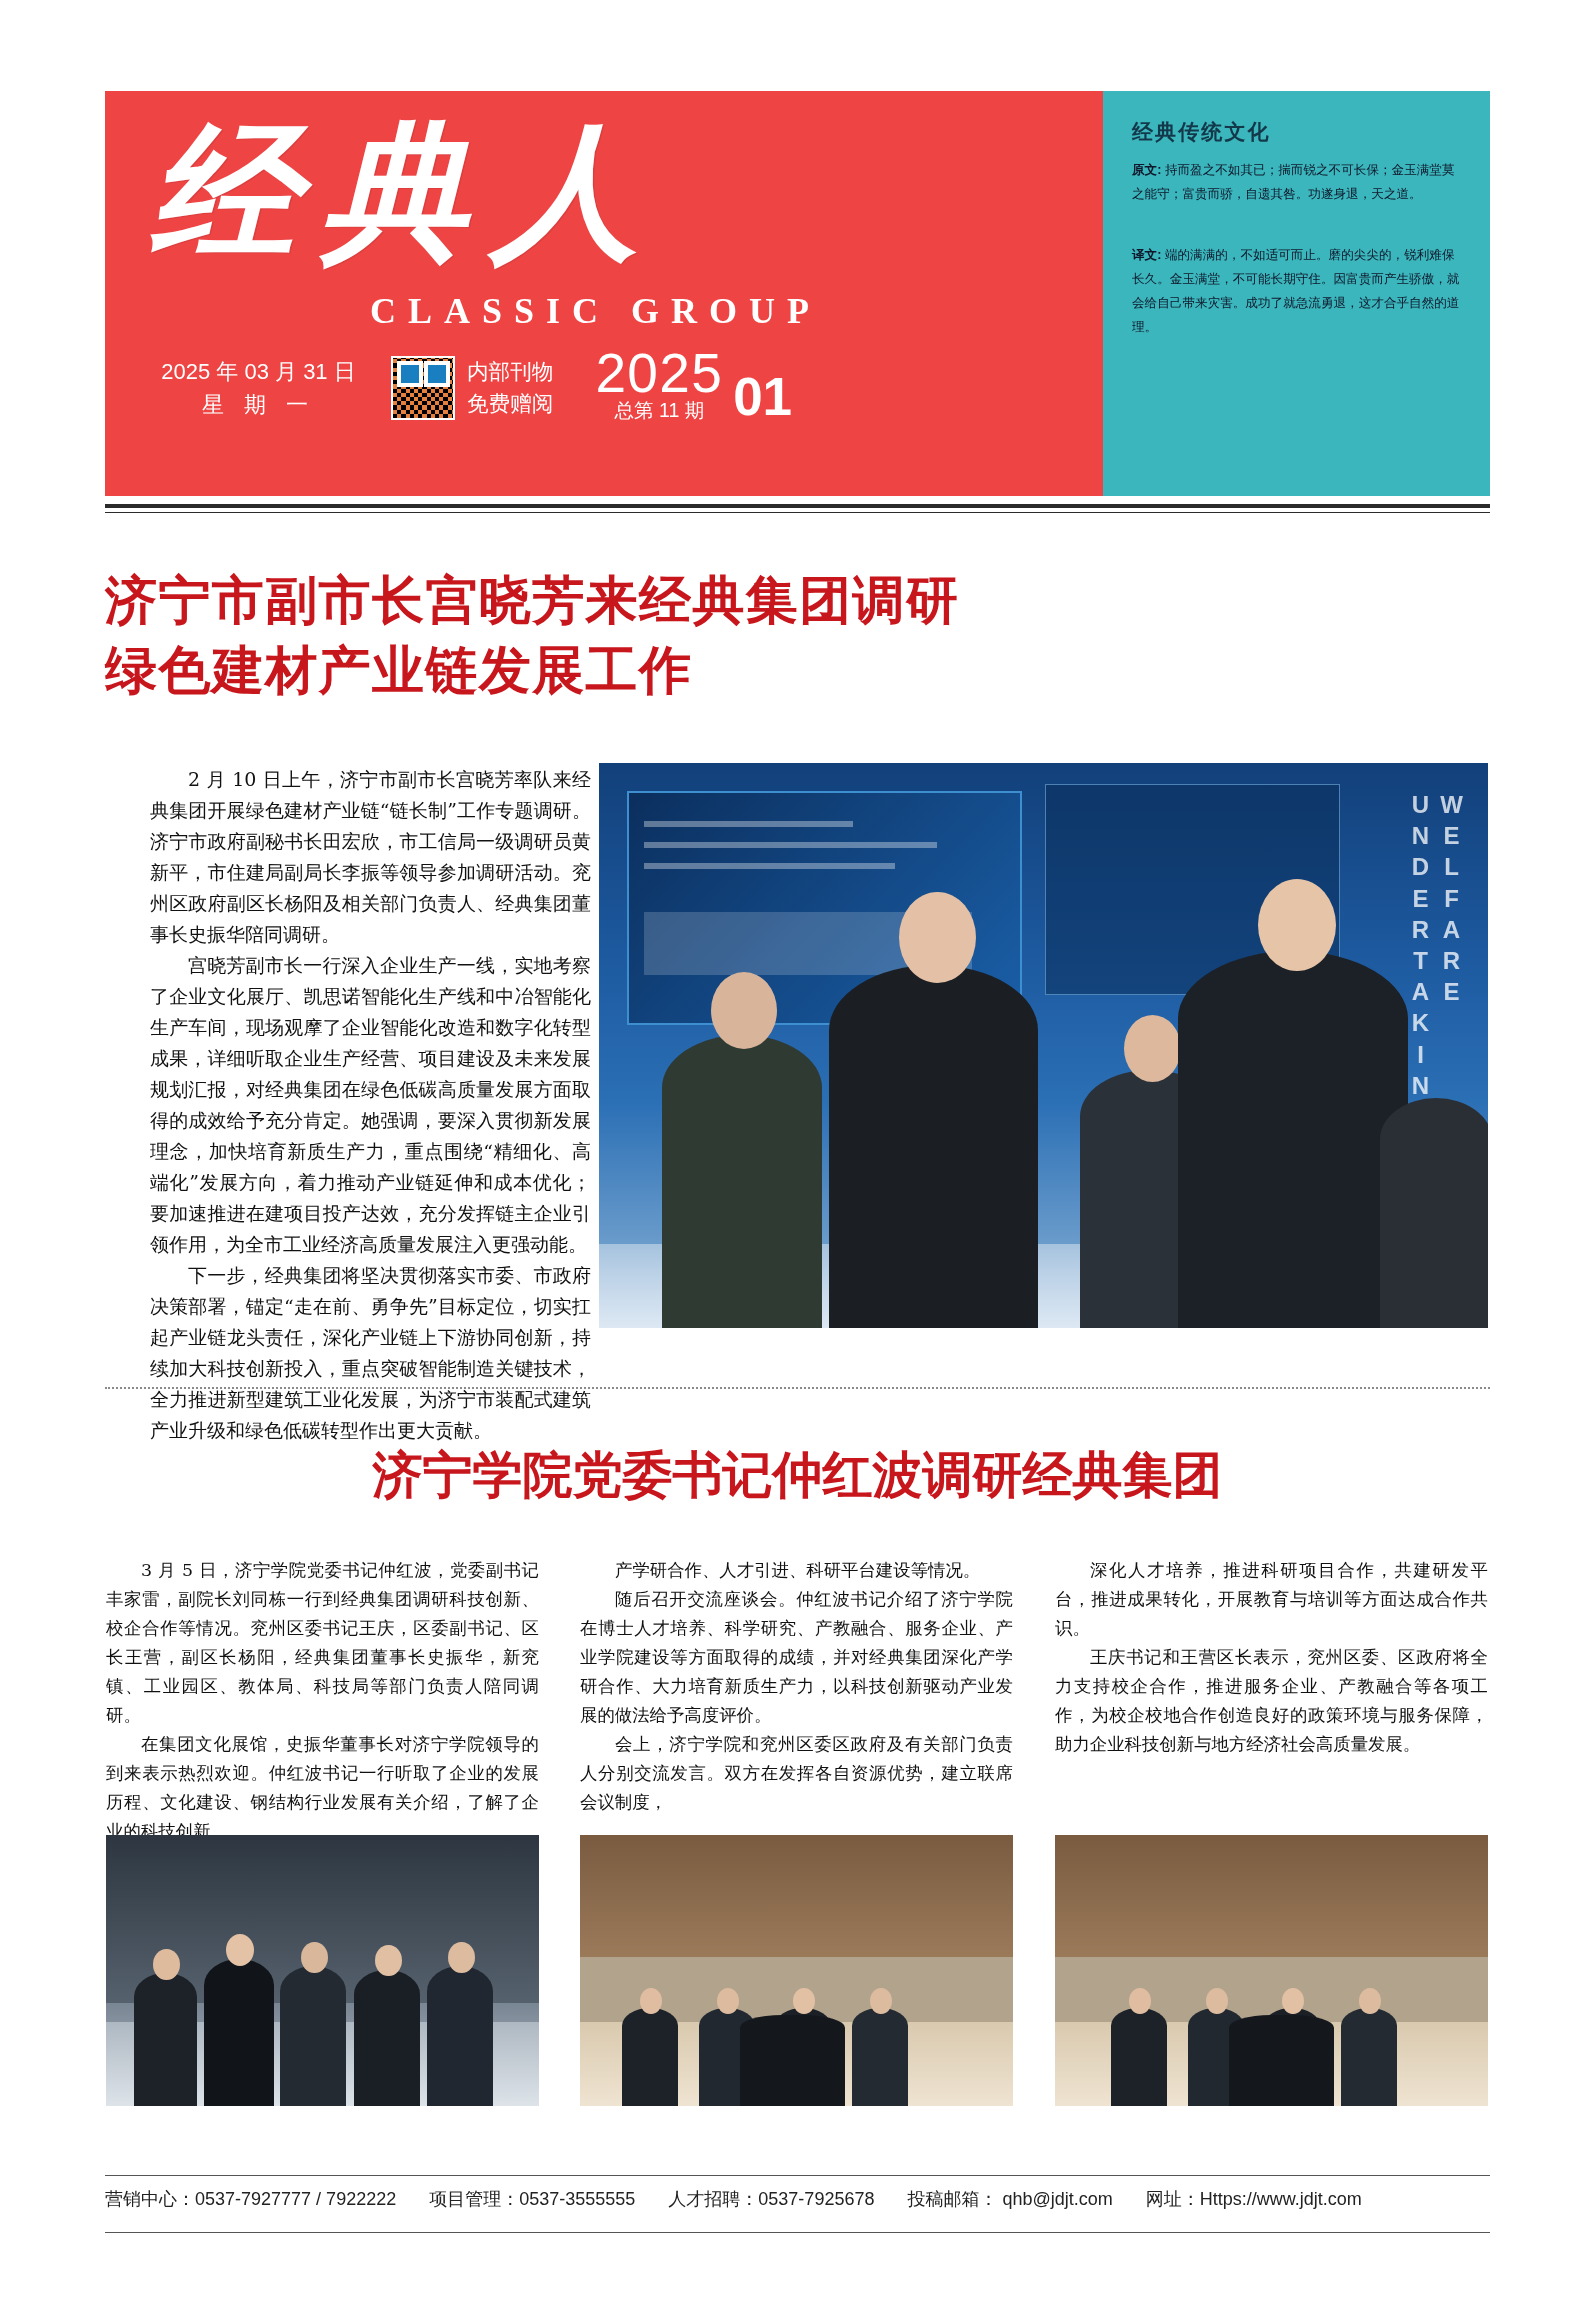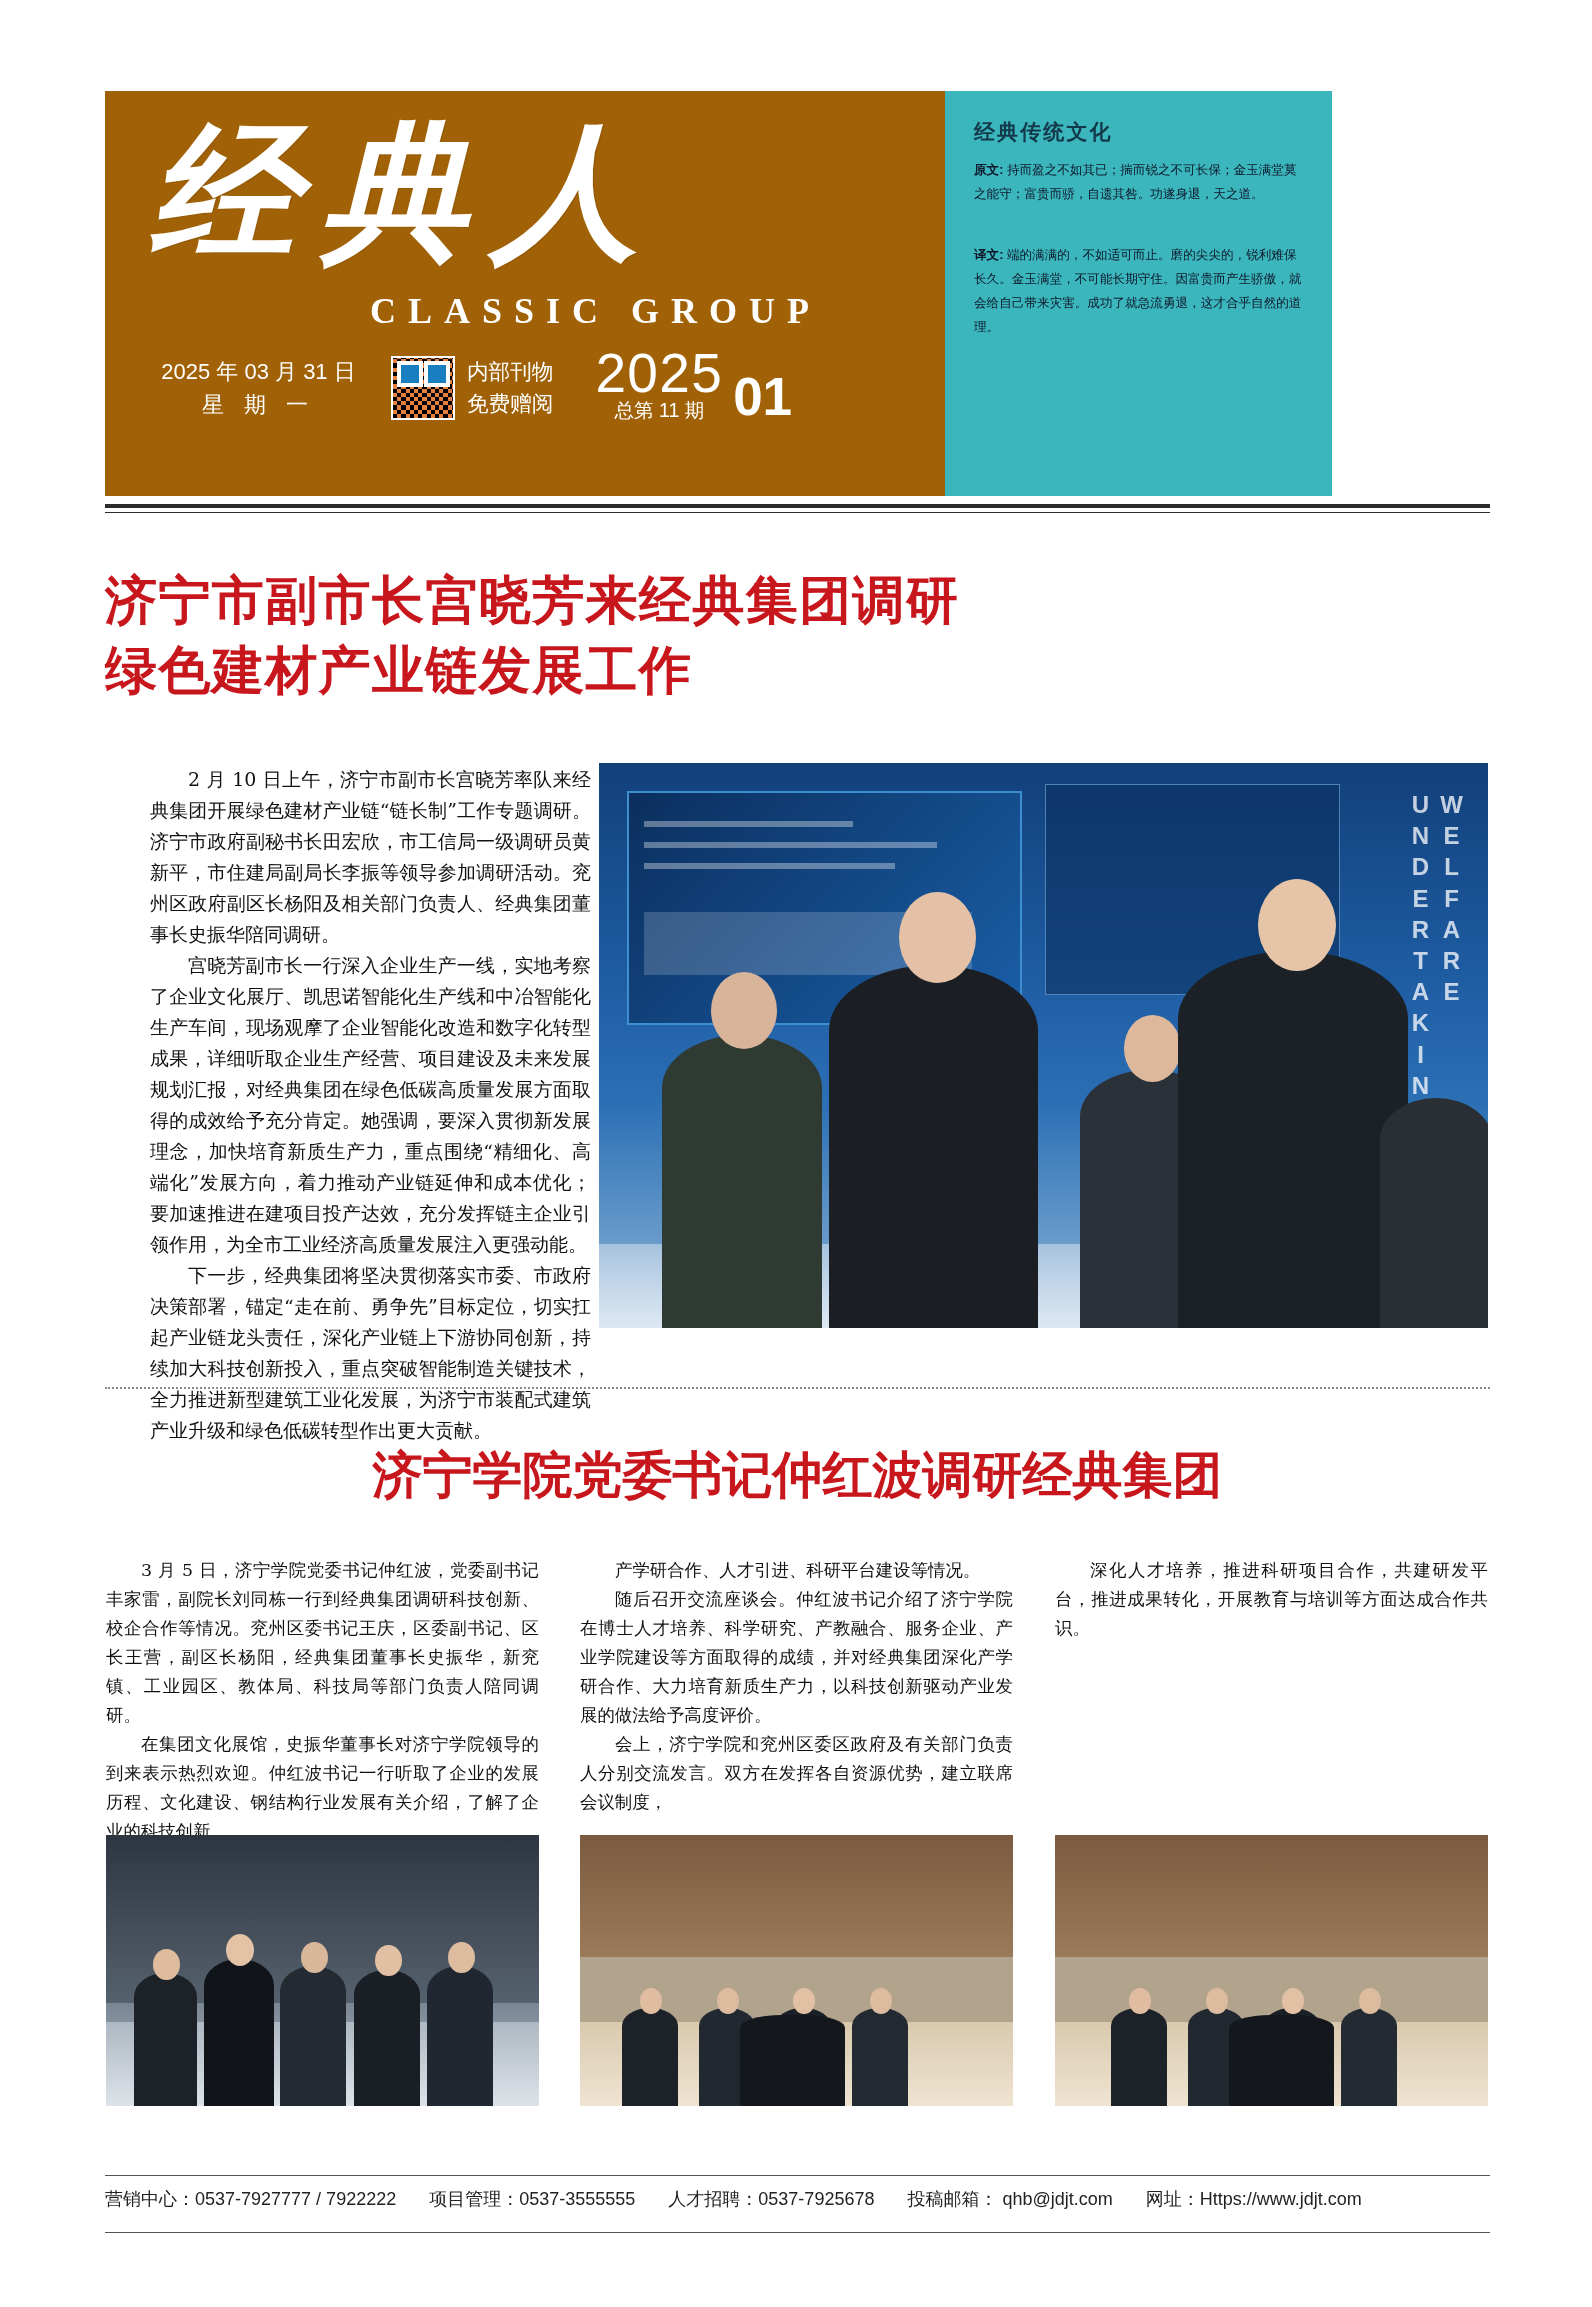--- a/index.html
+++ b/index.html
@@ -26,22 +26,22 @@
   
   .masthead {
     position: absolute;
     left: 105px;
     top: 91px;
     width: 1385px;
     height: 405px;
     display: flex;
   }
   .mast-left {
-    width: 840px;
-    background: #a16207;
+    width: 998px;
+    background: #ef4444;
     position: relative;
   }
   .mast-right {
     width: 387px;
     background: #3bb6bd;
     position: relative;
   }
   .logo-cn {
     position: absolute;
     left: 45px;
@@ -446,20 +446,21 @@
     <p>3 月 5 日，济宁学院党委书记仲红波，党委副书记丰家雷，副院长刘同栋一行到经典集团调研科技创新、校企合作等情况。兖州区委书记王庆，区委副书记、区长王营，副区长杨阳，经典集团董事长史振华，新兖镇、工业园区、教体局、科技局等部门负责人陪同调研。</p>
     <p>在集团文化展馆，史振华董事长对济宁学院领导的到来表示热烈欢迎。仲红波书记一行听取了企业的发展历程、文化建设、钢结构行业发展有关介绍，了解了企业的科技创新、</p>
   </div>
   <div class="a2col c2">
     <p>产学研合作、人才引进、科研平台建设等情况。</p>
     <p>随后召开交流座谈会。仲红波书记介绍了济宁学院在博士人才培养、科学研究、产教融合、服务企业、产业学院建设等方面取得的成绩，并对经典集团深化产学研合作、大力培育新质生产力，以科技创新驱动产业发展的做法给予高度评价。</p>
     <p>会上，济宁学院和兖州区委区政府及有关部门负责人分别交流发言。双方在发挥各自资源优势，建立联席会议制度，</p>
   </div>
   <div class="a2col c3">
     <p>深化人才培养，推进科研项目合作，共建研发平台，推进成果转化，开展教育与培训等方面达成合作共识。</p>
+    <p>王庆书记和王营区长表示，兖州区委、区政府将全力支持校企合作，推进服务企业、产教融合等各项工作，为校企校地合作创造良好的政策环境与服务保障，助力企业科技创新与地方经济社会高质量发展。</p>
   </div>
 
   <div class="bphoto bp1">
     <div style="position:absolute;left:0;top:0;width:100%;height:62%;background:linear-gradient(180deg,#2d3640,#55616d);"></div>
     <div class="tableband" style="background:linear-gradient(180deg,#aeb8c2,#dde3e9);"></div>
     <div class="person" style="left:28px;width:63px;height:133px;background:#1d2228;"></div>
     <div class="p-head" style="left:47px;bottom:126px;width:26.5px;height:31px;background:#dfbb9e;"></div>
     <div class="person" style="left:98px;width:70px;height:147px;background:#11151a;"></div>
     <div class="p-head" style="left:120px;bottom:140px;width:28px;height:32px;background:#e4c2a6;"></div>
     <div class="person" style="left:174px;width:66px;height:140px;background:#232a31;"></div>

